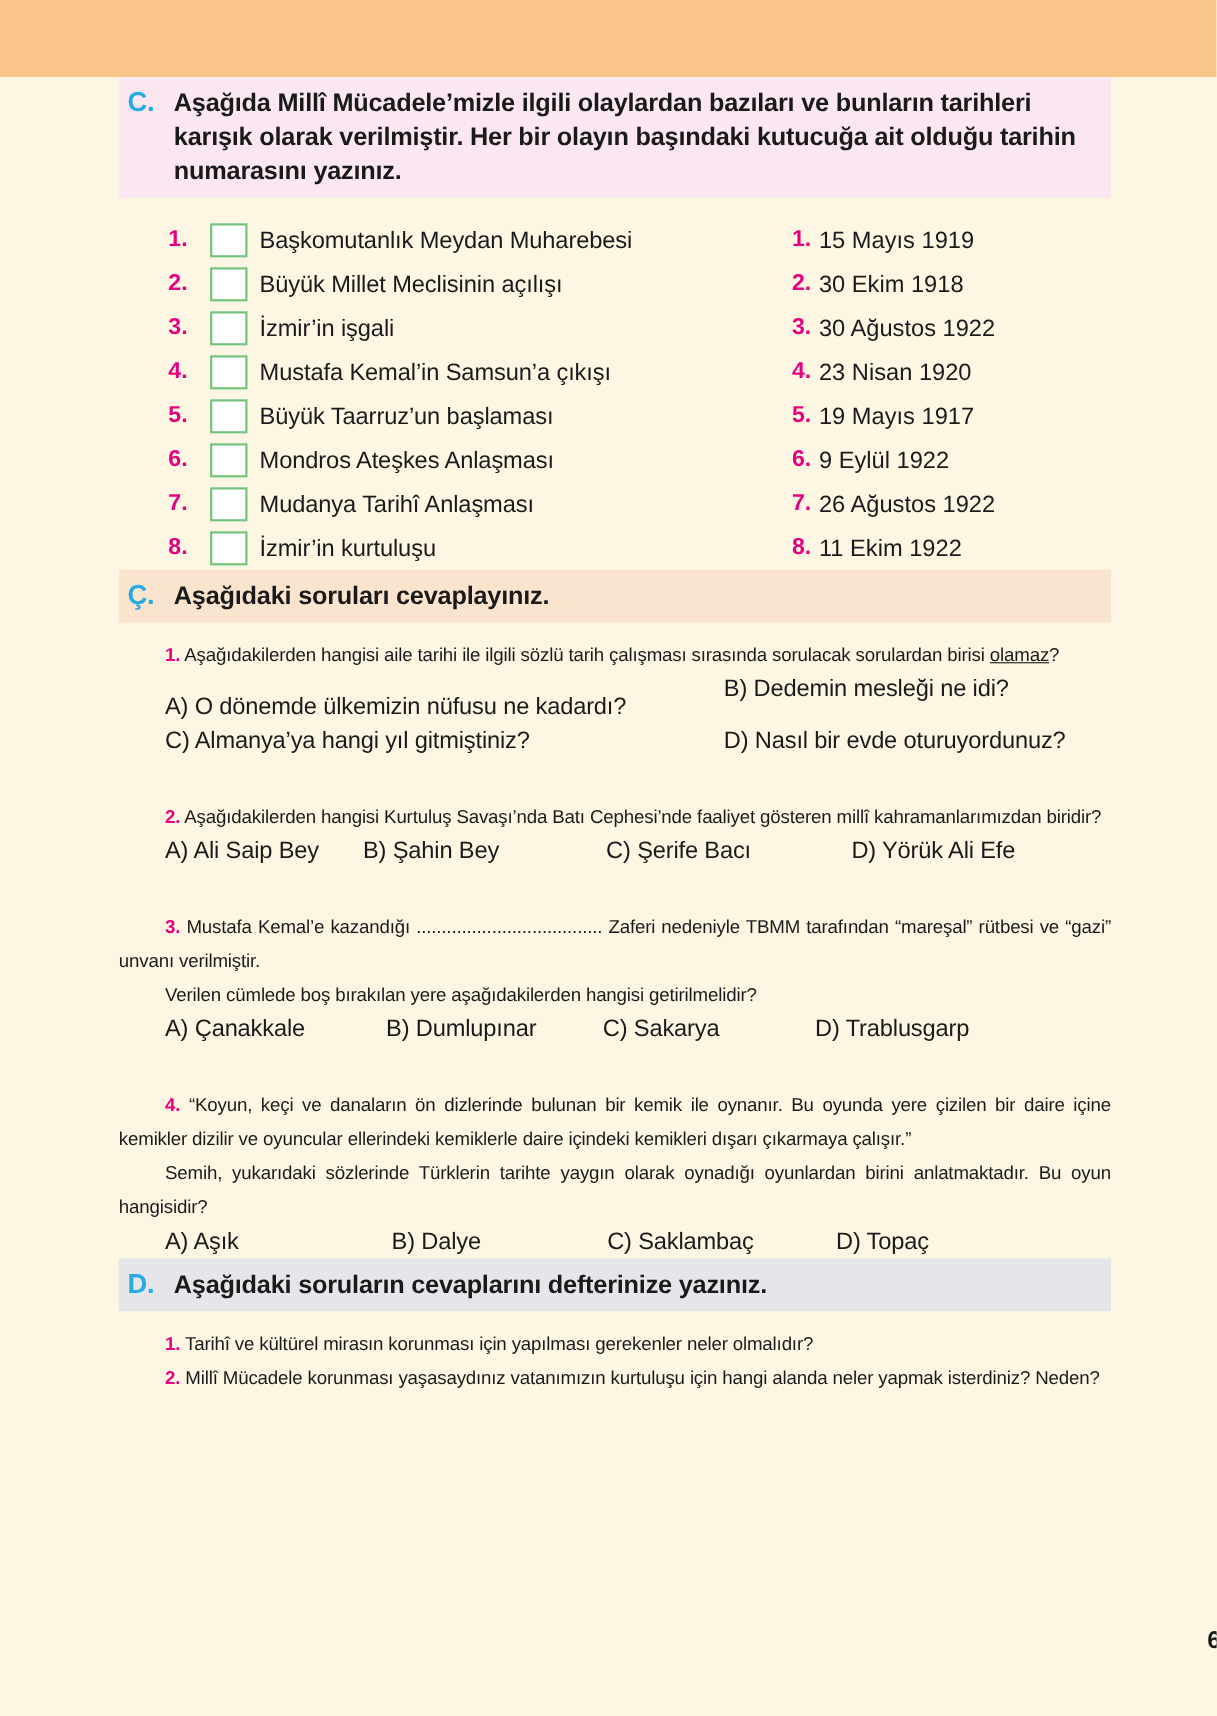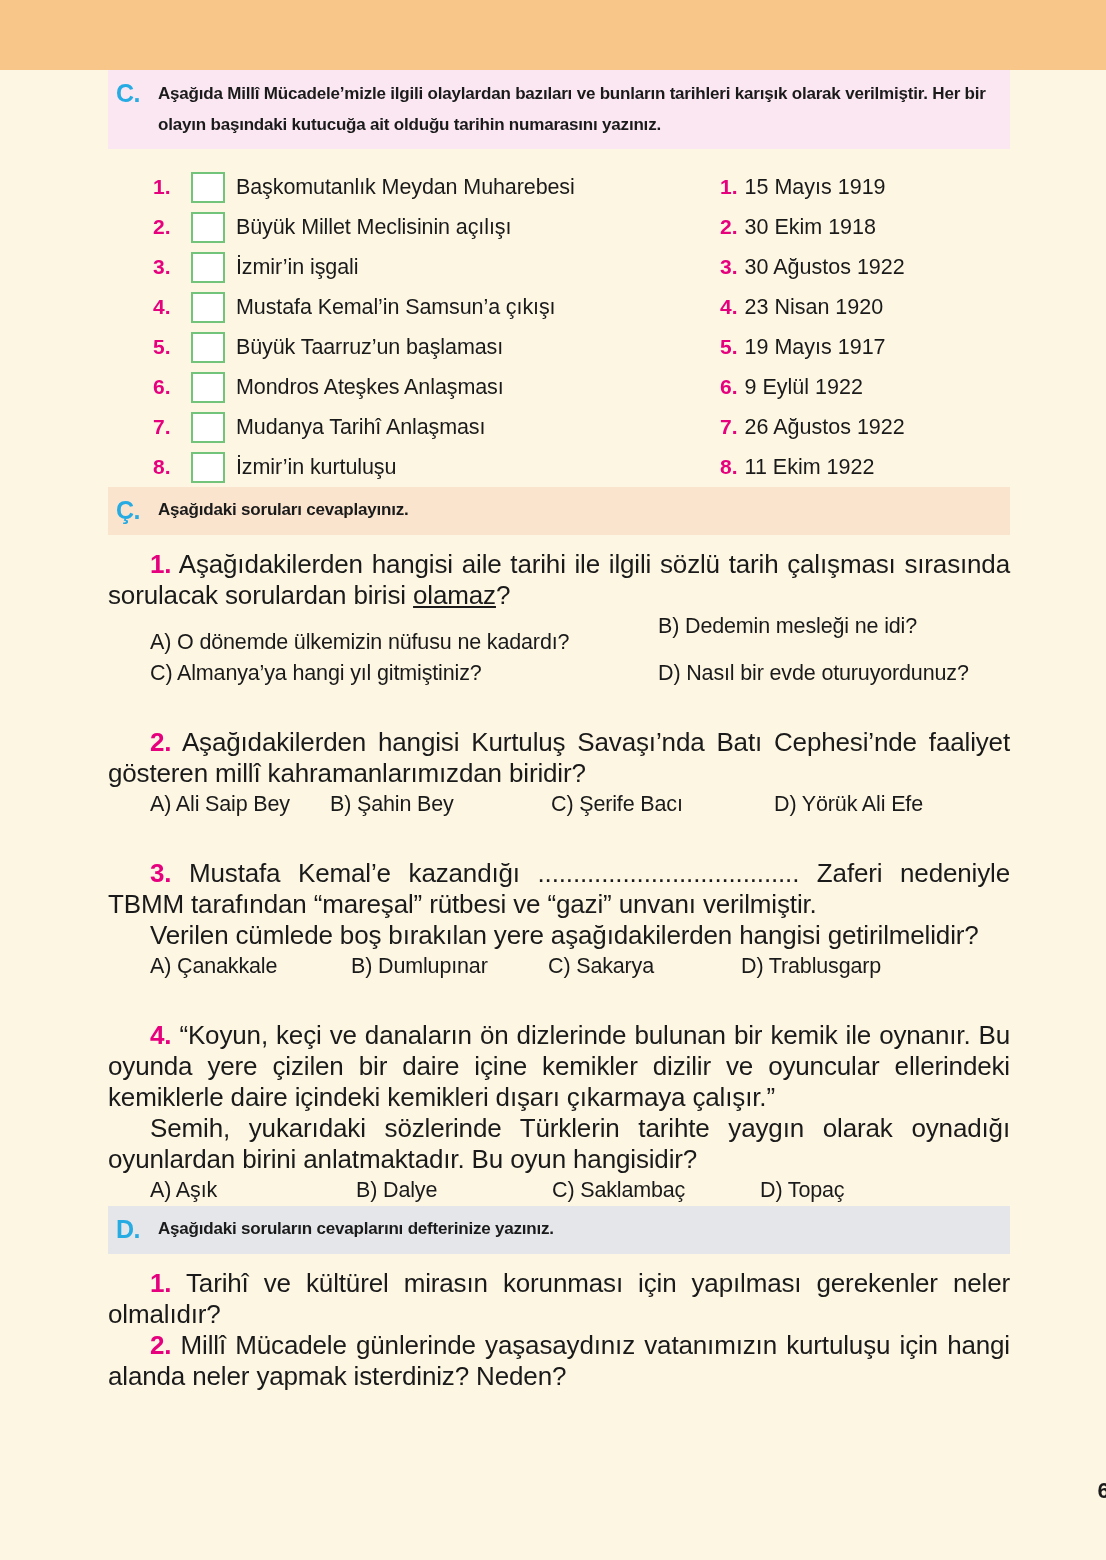--- a/index.html
+++ b/index.html
@@ -56,21 +56,21 @@
     color: #27ABE3;
     font-weight: bold;
     font-size: 25px;
     line-height: 31px;
     width: 42px;
     flex: 0 0 42px;
     letter-spacing: -0.5px;
   }
   .sec-title {
     font-weight: bold;
-    font-size: 17px;
+    font-size: 23px;
     line-height: 31px;
     letter-spacing: -0.2px;
     flex: 1;
   }
   .sec-title.single { line-height: 30px; }
 
   
   .match-wrap {
     position: relative;
     margin-top: 18px;
@@ -121,21 +121,21 @@
     color: #E6007E;
     font-weight: bold;
     font-size: 21px;
     margin-right: 7px;
   }
   .d-label { font-size: 21.5px; }
 
   
   .qblock { margin-top: 14px; }
   .qtext {
-    font-size: 26px;
+    font-size: 17px;
     line-height: 31px;
     text-align: justify;
     letter-spacing: -0.15px;
     text-indent: 42px;
   }
   .qtext.noindent { text-indent: 42px; }
   .qnum {
     color: #E6007E;
     font-weight: bold;
   }
@@ -328,19 +328,19 @@
       </div>
     </div>
 
     <div class="sec-band gray">
       <div class="sec-letter">D.</div>
       <div class="sec-title single">Aşağıdaki soruların cevaplarını defterinize yazınız.</div>
     </div>
 
     <div class="qblock">
       <div class="qtext"><span class="qnum">1.</span><span> Tarihî ve kültürel mirasın korunması için yapılması gerekenler neler olmalıdır?</span></div>
-      <div class="qtext"><span class="qnum">2.</span><span> Millî Mücadele günlerinde yaşasaydınız vatanımızın kurtuluşu için hangi alanda neler yapmak isterdiniz? Neden?</span></div>
+      <div class="qtext"><span class="qnum">2.</span><span> Millî Mücadele korunması yaşasaydınız vatanımızın kurtuluşu için hangi alanda neler yapmak isterdiniz? Neden?</span></div>
     </div>
 
   </div>
 
   <div class="page-num">60</div>
 </div>
 
 </body></html>

